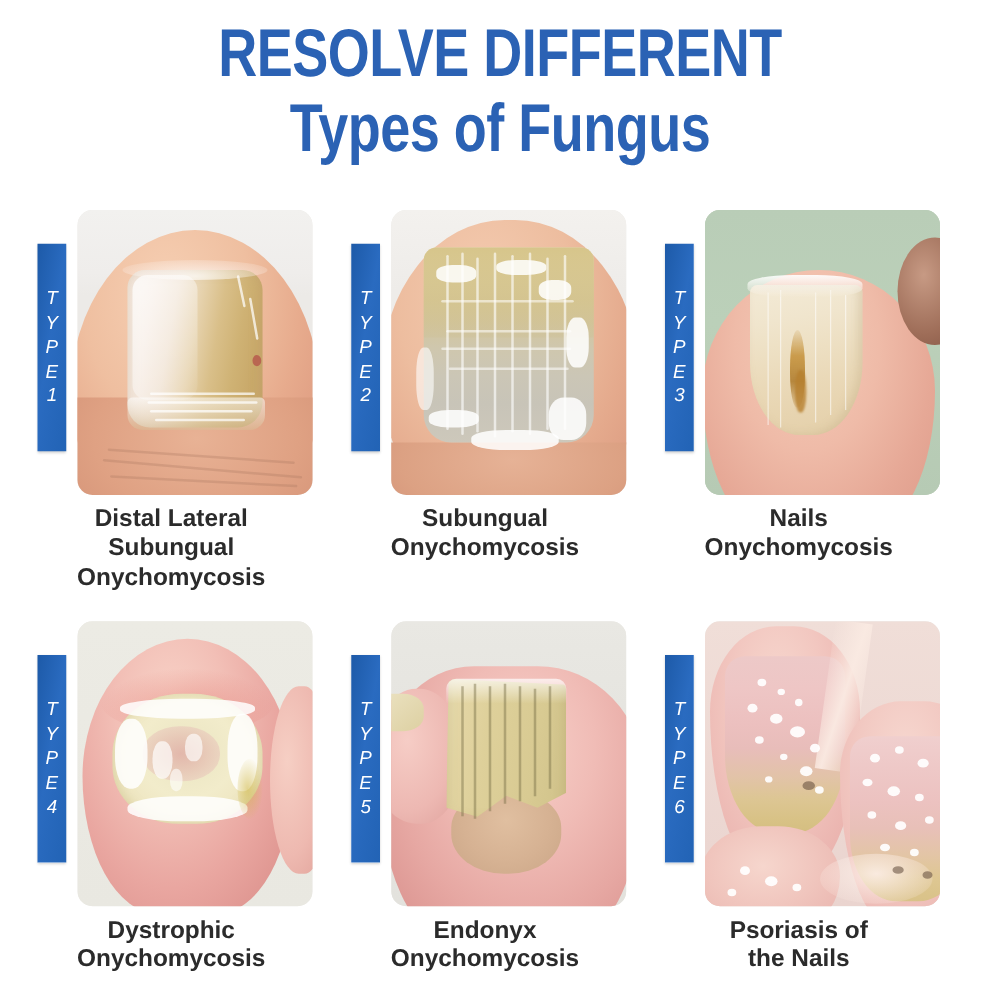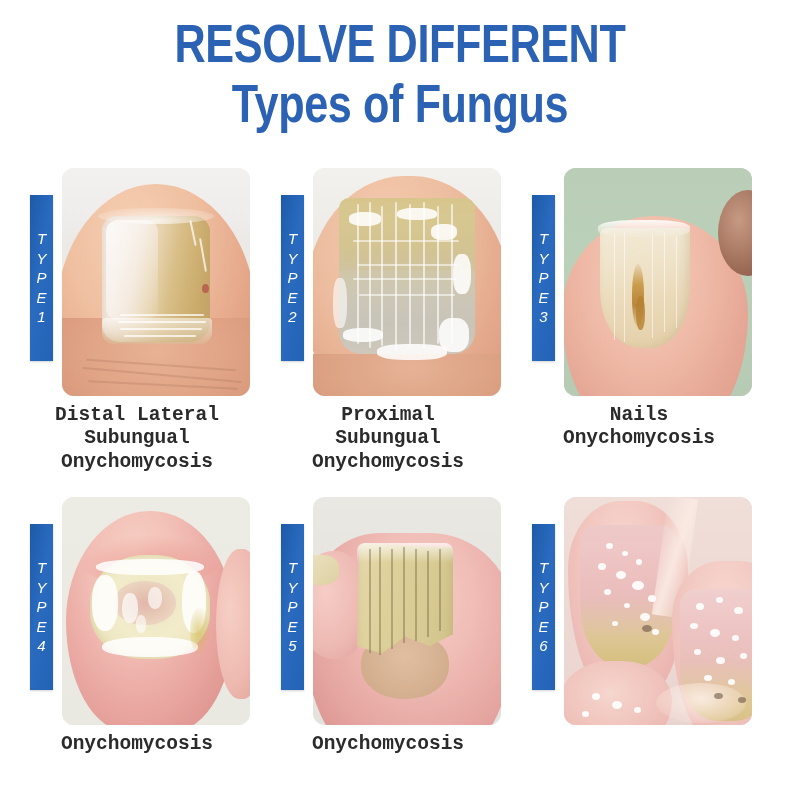--- a/index.html
+++ b/index.html
@@ -111,21 +111,21 @@
     position: absolute;
     left: 0;
     top: 236px;
     width: 250px;
     text-align: center;
     color: #2b2b2b;
     font-weight: bold;
     font-size: 19.5px;
     line-height: 1.20;
   }
-  .caption div { white-space: nowrap; font-family: Liberation Mono, monospace; }
+  .caption div { white-space: nowrap; }
 
   
 
   
   .toe-skin, .nail, .blob { position: absolute; }
 
   
   .p1 { background: linear-gradient(180deg,#f2f1ef 0%, #efedeb 22%, #eceae7 30%, #eceae7 100%); }
   .p1 .toe {
     left: -6px; top: 16px; width: 200px; height: 230px;
@@ -470,21 +470,20 @@
         </div>
       </div>
       <div class="type-tab">
         <span>T</span>
         <span>Y</span>
         <span>P</span>
         <span>E</span>
         <span>2</span>
       </div>
       <div class="caption">
-        <div>Proximal</div>
         <div>Subungual</div>
         <div>Onychomycosis</div>
       </div>
     </div>
 
     <div class="cell c3">
       <div class="card">
         <div class="photo p3">
           <div class="blob bg2"></div>
           <div class="toe-skin toe"></div>
@@ -535,20 +534,21 @@
         </div>
       </div>
       <div class="type-tab">
         <span>T</span>
         <span>Y</span>
         <span>P</span>
         <span>E</span>
         <span>4</span>
       </div>
       <div class="caption">
+        <div>Dystrophic</div>
         <div>Onychomycosis</div>
       </div>
     </div>
 
     <div class="cell c2">
       <div class="card">
         <div class="photo p5">
           <div class="toe-skin foot"></div>
           <div class="toe-skin smalltoe"></div>
           <div class="nail smallnail"></div>
@@ -565,20 +565,21 @@
         </div>
       </div>
       <div class="type-tab">
         <span>T</span>
         <span>Y</span>
         <span>P</span>
         <span>E</span>
         <span>5</span>
       </div>
       <div class="caption">
+        <div>Endonyx</div>
         <div>Onychomycosis</div>
       </div>
     </div>
 
     <div class="cell c3">
       <div class="card">
         <div class="photo p6">
           <div class="toe-skin fingerA"></div>
           <div class="nail nailA"></div>
           <div class="blob gapv"></div>
@@ -624,16 +625,18 @@
         </div>
       </div>
       <div class="type-tab">
         <span>T</span>
         <span>Y</span>
         <span>P</span>
         <span>E</span>
         <span>6</span>
       </div>
       <div class="caption">
+        <div>Psoriasis of</div>
+        <div>the Nails</div>
       </div>
     </div>
   </div>
 </div>
 
 </body></html>

